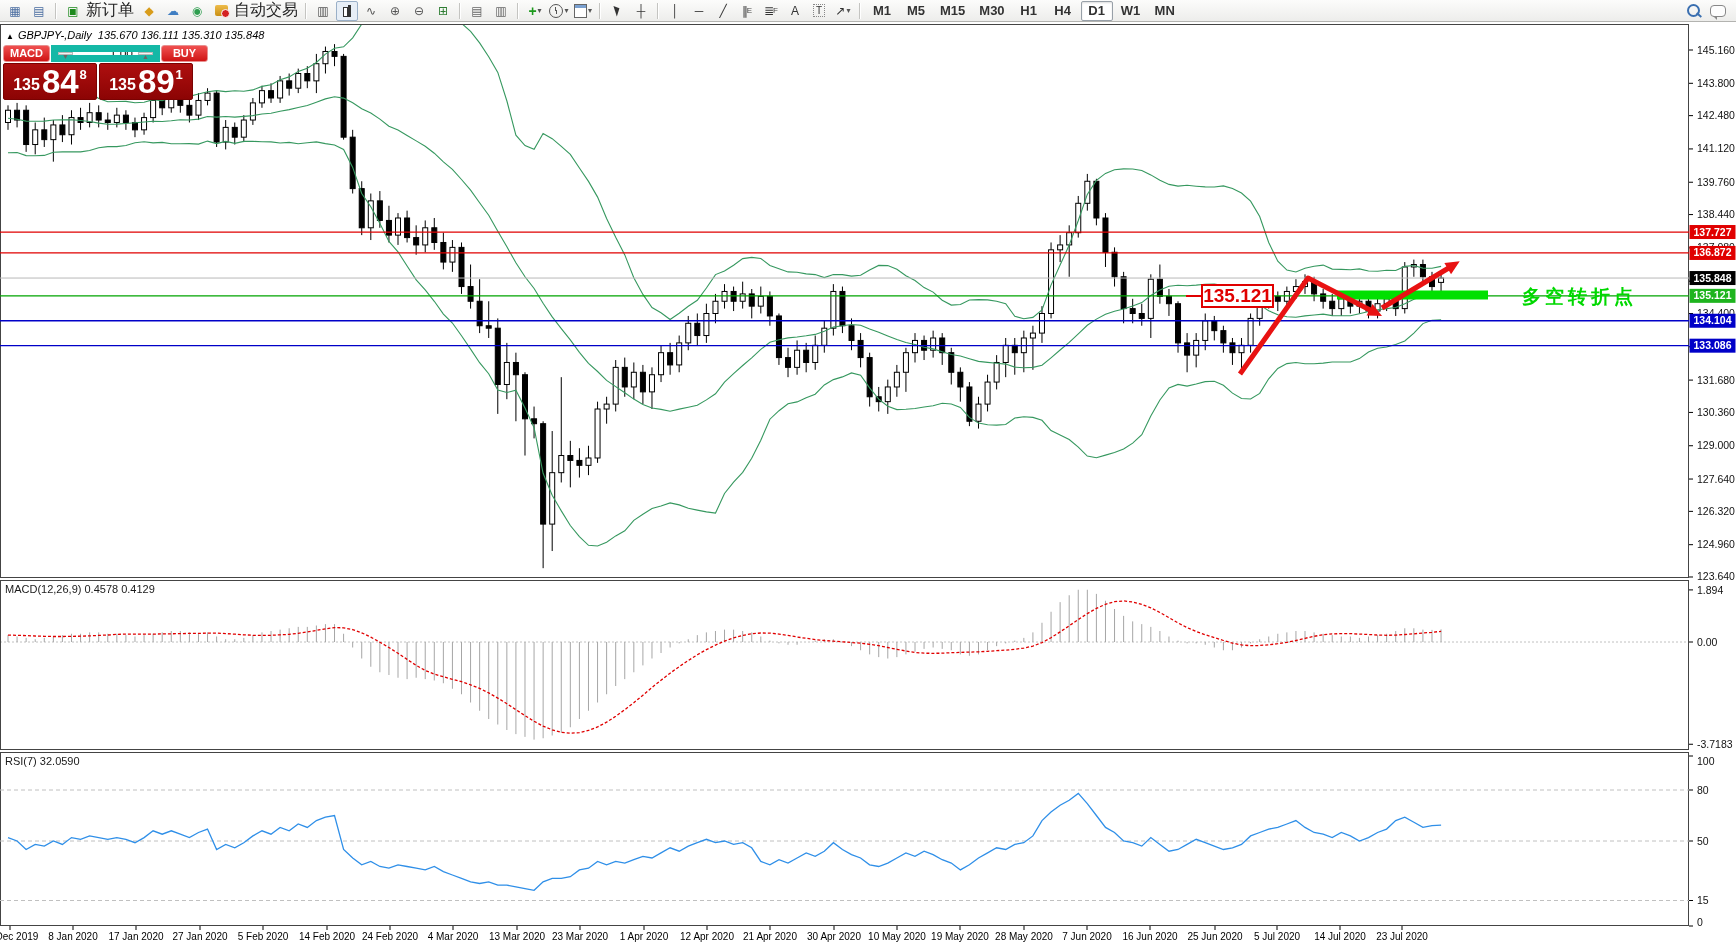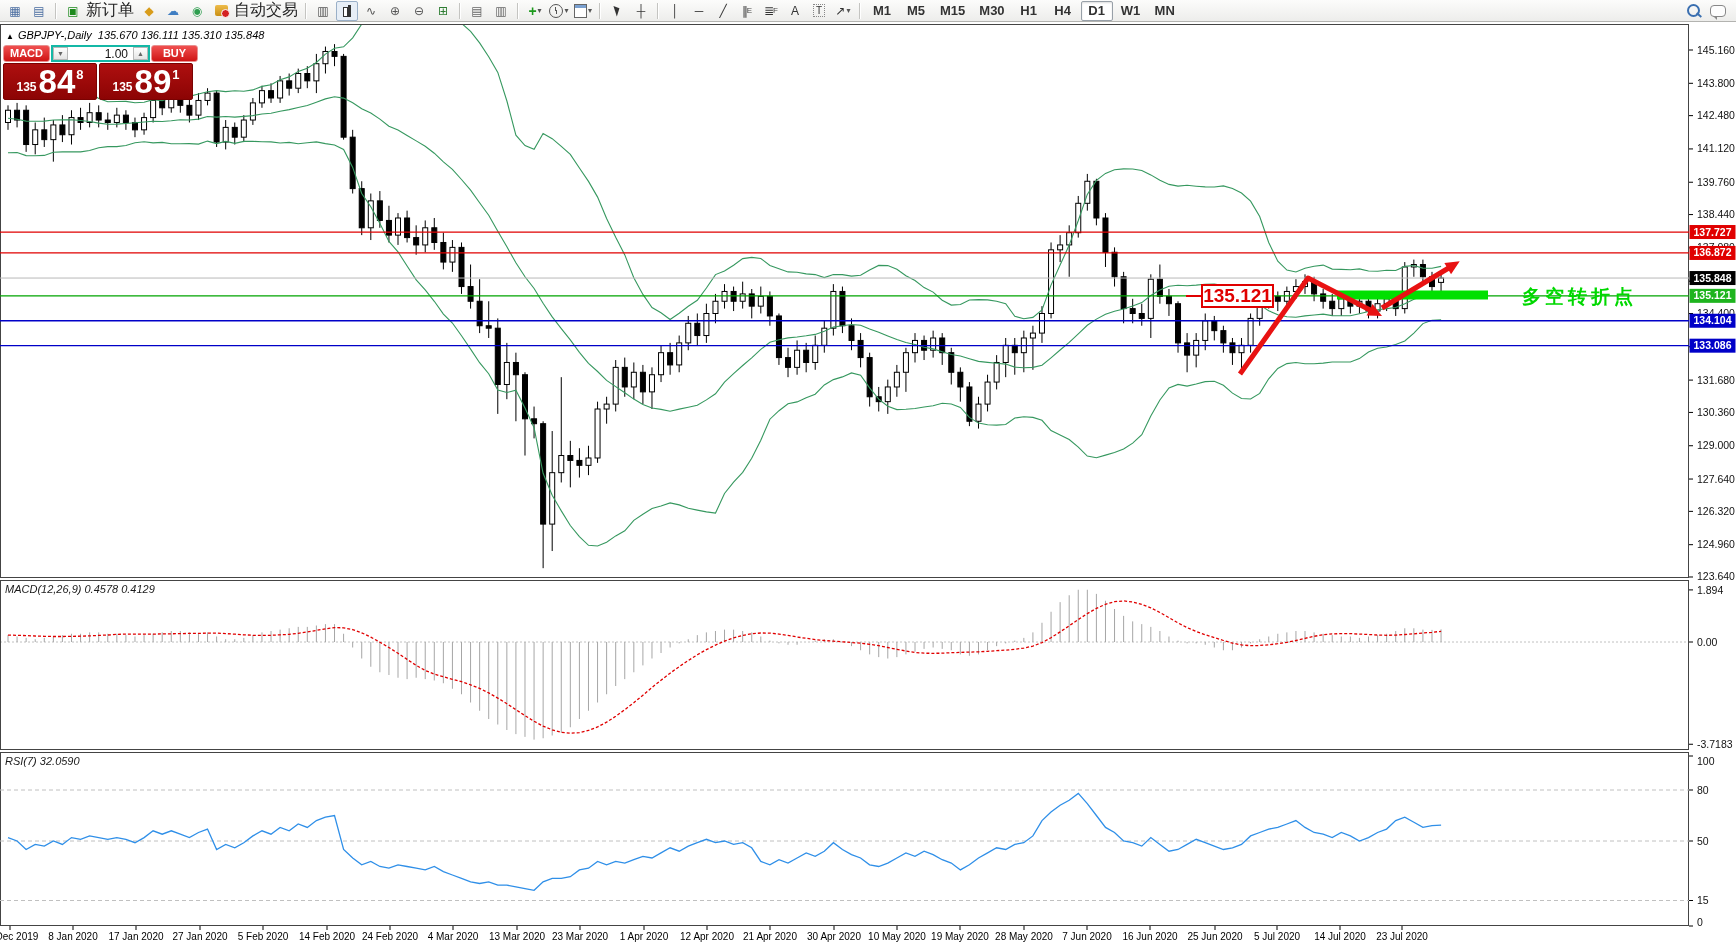--- a/index.html
+++ b/index.html
@@ -32,36 +32,36 @@
   .i-search{width:9px;height:9px;border:2px solid #3a6fb0;border-radius:50%;position:relative;}
   .i-search:after{content:"";position:absolute;left:7px;top:8px;width:6px;height:2px;background:#3a6fb0;transform:rotate(40deg);}
   .i-bubble{width:14px;height:10px;border:1px solid #888;border-radius:4px;position:relative;background:#fdfdfd;}
   .i-bubble:after{content:"";position:absolute;left:2px;bottom:-4px;border-left:4px solid transparent;border-top:4px solid #888;}
   .sub{font-size:8px;vertical-align:sub;margin-left:-1px;}
   .boxed{border:1px dotted #888;padding:0 2px;font-size:10px;}
   
   #chart-svg{position:absolute;left:0;top:0;z-index:1;}
   #symbol-header{position:absolute;left:6px;top:29px;z-index:5;font-size:11px;color:#000;font-style:italic;}
   #symbol-header .tri{font-size:8px;margin-right:4px;}
-  .ind-label{position:absolute;left:5px;z-index:5;font-size:11px;color:#1a1a1a;font-style:italic;}
+  .ind-label{position:absolute;left:5px;z-index:5;font-size:11px;color:#1a1a1a;}
   #macd-label{top:583px;}
   #rsi-label{top:755px;}
   
   #trade-panel{position:absolute;left:3px;top:45px;width:193px;z-index:6;}
   .tp-row{display:flex;height:17px;gap:1px;}
   .tp-btn{flex:0 0 47px;background:linear-gradient(#f05050,#cf1414);color:#fff;font-weight:bold;
     font-size:11px;border:1px solid #e89090;border-radius:3px;line-height:15px;text-align:center;padding:0;cursor:pointer;}
-  .spin{flex:1;display:flex;border:2px solid #14b8a6;background:#fff;}
+  .spin{flex:1;display:flex;border:7px solid #14b8a6;background:#fff;}
   .spin button{width:15px;border:1px solid #b8b8b8;background:linear-gradient(#fff,#e4e4e4);
     font-size:7px;color:#666;padding:0;cursor:pointer;}
   .spin input{width:60px;flex:1;border:none;outline:none;font-size:12px;text-align:right;padding:0 5px 0 0;color:#111;}
   .tp-prices{display:flex;gap:2px;margin-top:1px;}
   .price-box{width:94px;height:37px;background:linear-gradient(#ae0f0f,#8c0404);border:1px solid #7a0202;
     border-radius:2px;color:#fff;display:flex;align-items:center;justify-content:center;box-sizing:border-box;cursor:pointer;}
-  .price-box .pfx{font-size:12px;font-weight:bold;align-self:flex-end;margin:0 2px 5px 0;}
+  .price-box .pfx{font-size:16px;font-weight:bold;align-self:flex-end;margin:0 2px 5px 0;}
   .price-box .big{font-size:33px;font-weight:bold;line-height:33px;}
   .price-box .sup{font-size:13px;font-weight:bold;align-self:flex-start;margin:3px 0 0 1px;}
 </style>
 </head>
 <body>
 
 <div id="app">
   <div id="toolbar">
       <span class="tb-item">
         <span style="color: rgb(74, 109, 160);">▦</span>

